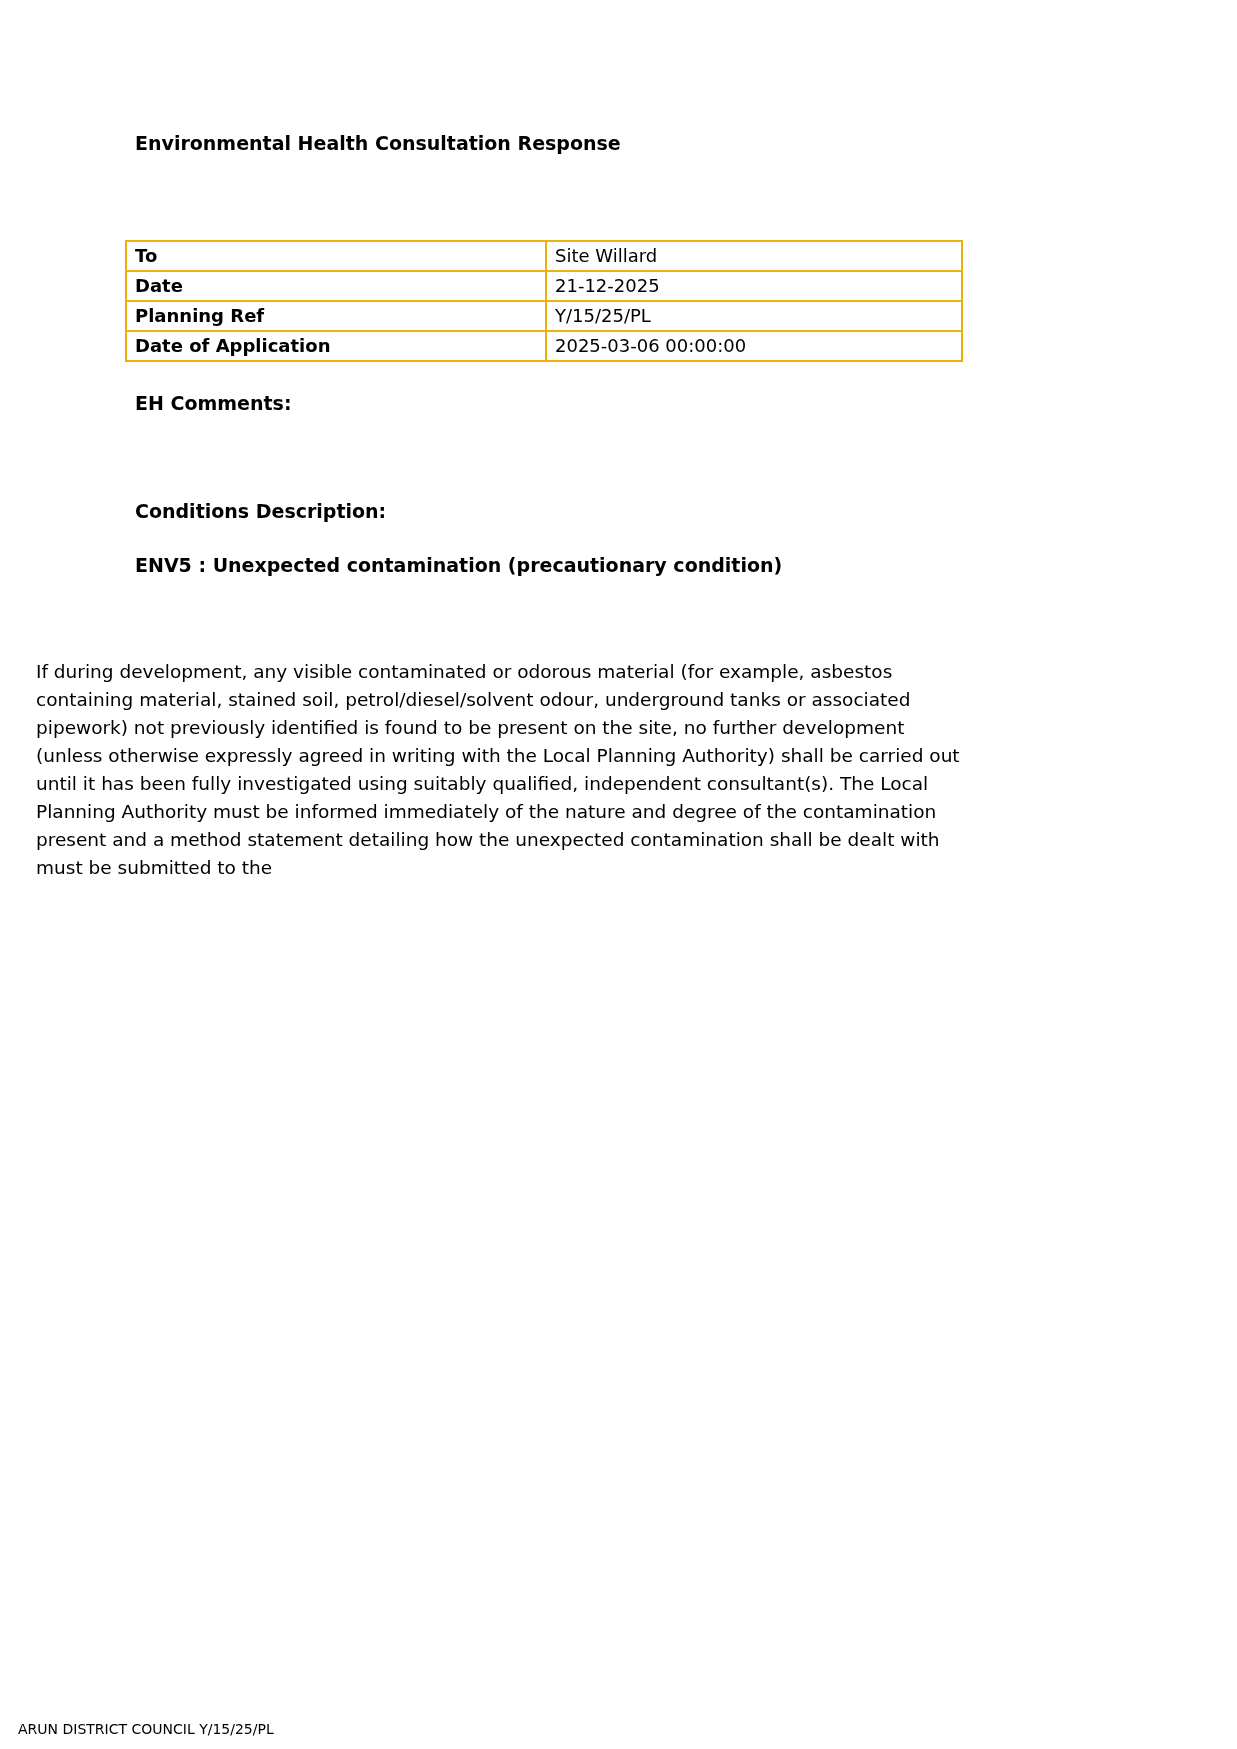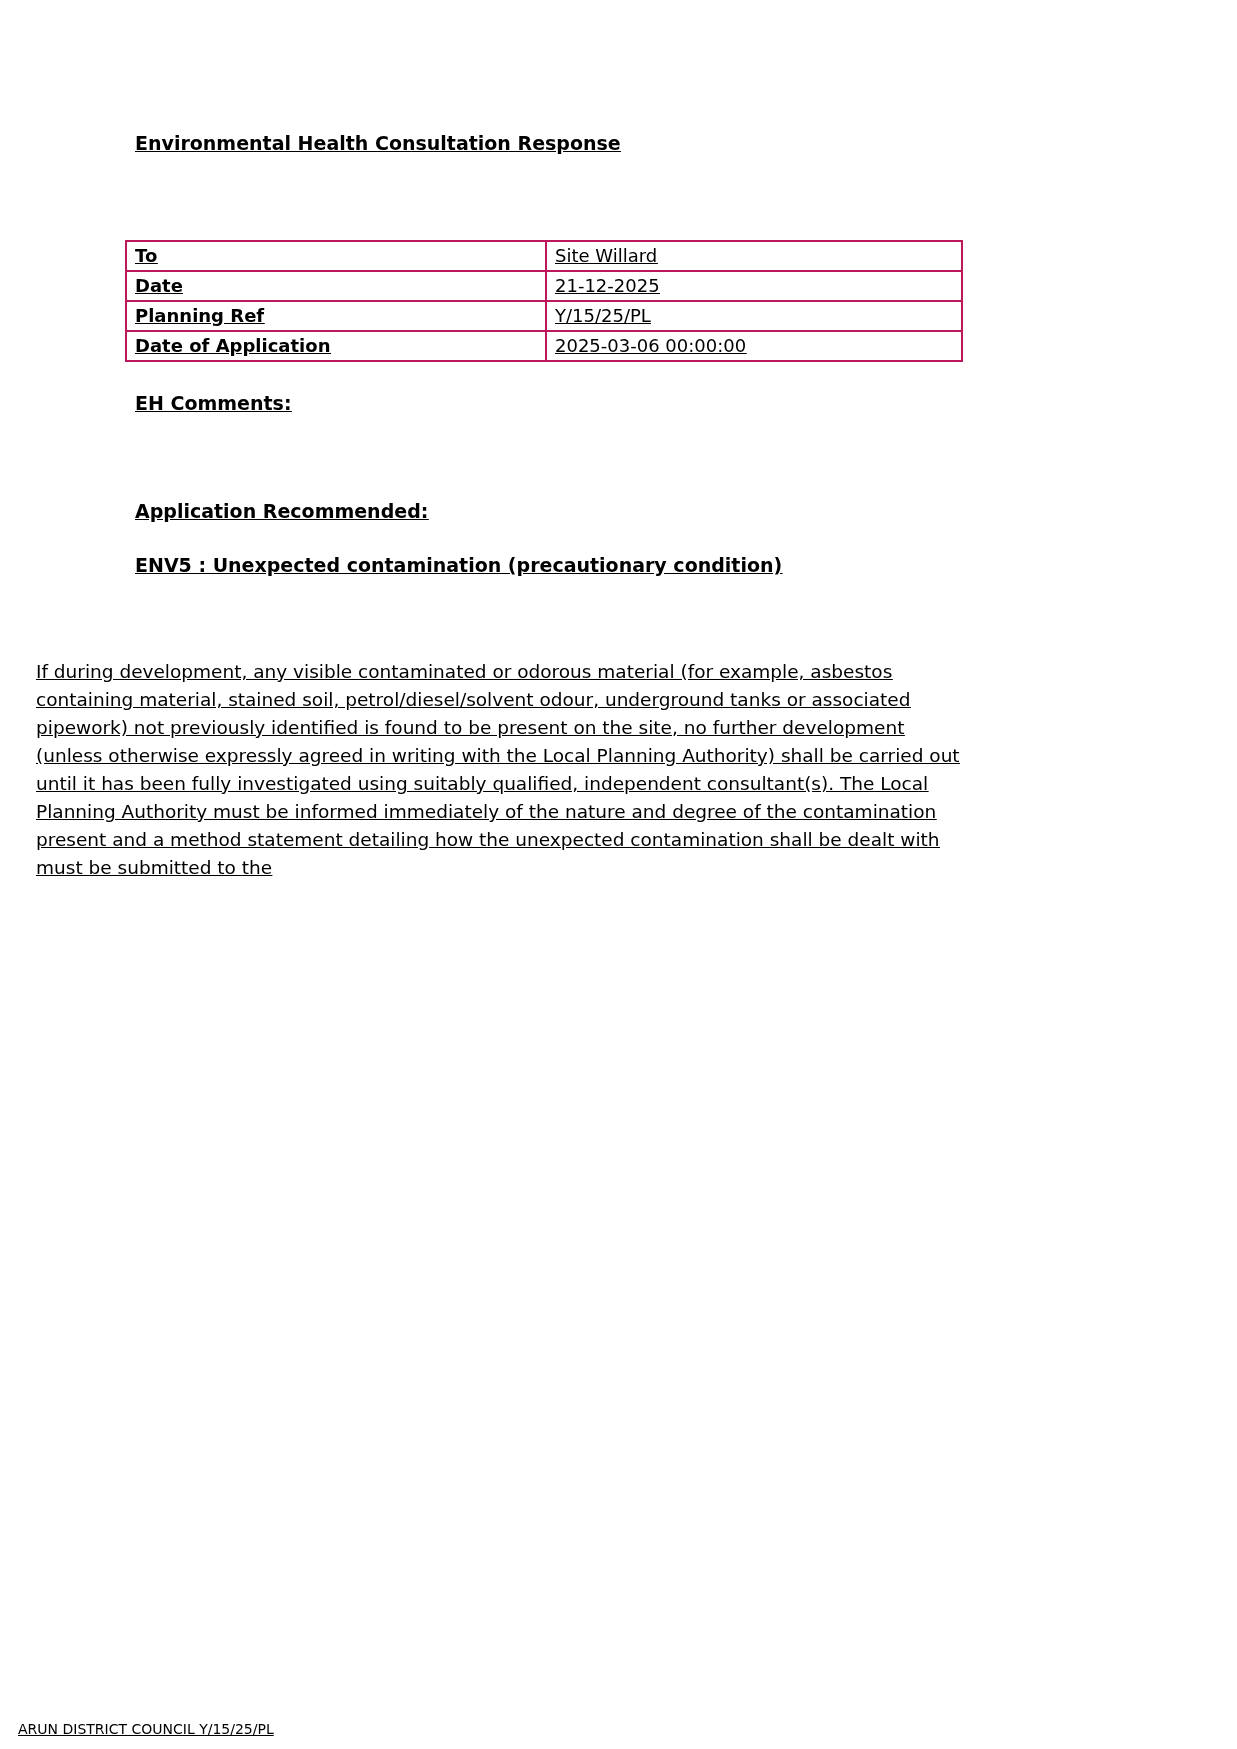--- a/index.html
+++ b/index.html
@@ -1,15 +1,15 @@
 <!DOCTYPE html>
 <html><head>
 <meta charset="utf-8">
 <style>
-  * { margin: 0; padding: 0; box-sizing: border-box; text-decoration: underline; }
+  * { margin: 0; padding: 0; box-sizing: border-box; }
   html, body { background: #ffffff; }
   body {
     font-family: "DejaVu Sans", "Liberation Sans", sans-serif;
     color: #000000;
   }
   .page {
     position: relative;
     width: 1237px;
     height: 1749px;
     background: #ffffff;
@@ -20,21 +20,21 @@
     font-size: 19px;
     font-weight: bold;
   }
   .info-table {
     border-collapse: collapse;
     margin: 86px 0 0 125px;
     width: 838px;
     table-layout: fixed;
   }
   .info-table td {
-    border: 2px solid #be185d;
+    border: 2px solid #eab308;
     vertical-align: top;
     padding: 1px 21px 2px 8px;
     font-size: 18px;
     line-height: 25px;
   }
   .info-table td.lbl {
     font-weight: bold;
     width: 420px;
   }
   .info-table td.val {
@@ -92,21 +92,21 @@
       <tr>
         <td class="lbl">Date of Application</td>
         <td class="val">2025-03-06 00:00:00</td>
       </tr>
     </tbody>
   </table>
 
   <h2 class="section-heading">EH Comments:</h2>
 
 
-  <h2 class="section-heading cond">Application Recommended:</h2>
+  <h2 class="section-heading cond">Conditions Description:</h2>
 
   <h2 class="section-heading env5">ENV5 : Unexpected contamination (precautionary condition)</h2>
 
   <p class="body-para env5-body">If during development, any visible contaminated or odorous material (for example, asbestos containing material, stained soil, petrol/diesel/solvent odour, underground tanks or associated pipework) not previously identified is found to be present on the site, no further development (unless otherwise expressly agreed in writing with the Local Planning Authority) shall be carried out until it has been fully investigated using suitably qualified, independent consultant(s). The Local Planning Authority must be informed immediately of the nature and degree of the contamination present and a method statement detailing how the unexpected contamination shall be dealt with must be submitted to the</p>
 
   <div class="page-footer">ARUN DISTRICT COUNCIL Y/15/25/PL</div>
 
 </div>
 
 </body></html>

